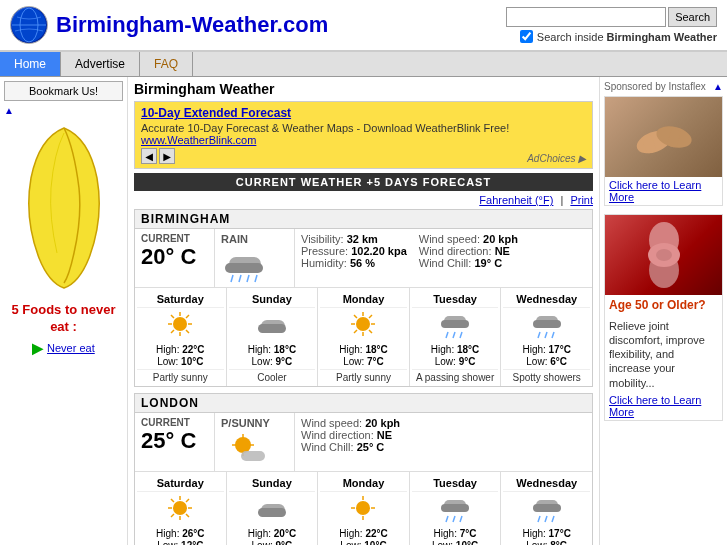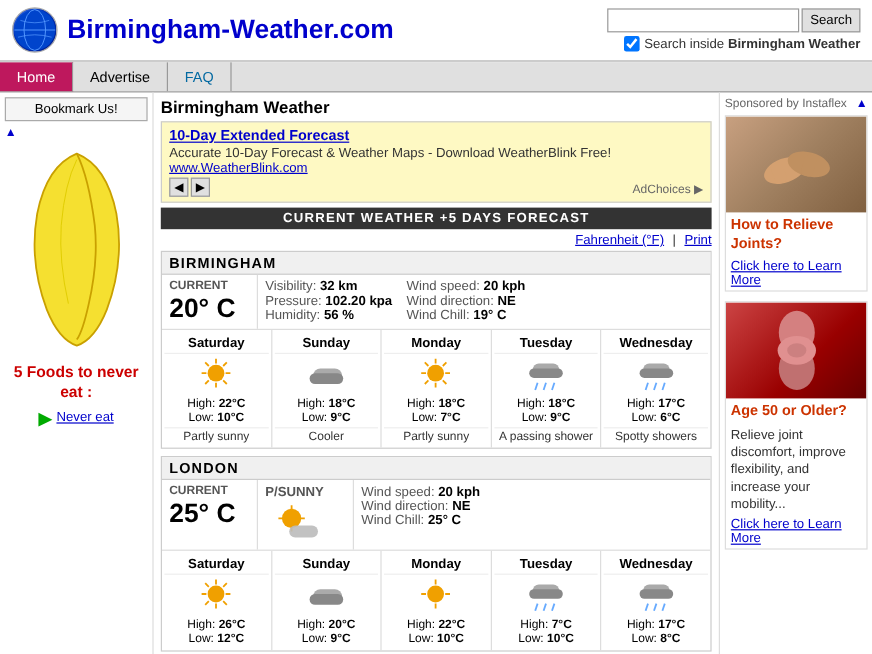--- a/index.html
+++ b/index.html
@@ -27,23 +27,23 @@
       <button style="height:20px; padding:0 6px; font-size:11px; background:#e0e0e0; border:1px solid #999; cursor:pointer;">Search</button>
     </div>
     <div style="display:flex; align-items:center; gap:4px; font-size:11px;">
       <input type="checkbox" checked="" style="margin: 0px;">
       <span style="font-size:11px; color:#333;"><span>Search inside</span> <strong>Birmingham Weather</strong></span>
     </div>
   </div>
 </div>
 
 <div style="display:flex; background:#e0e0e0; border-bottom:1px solid #999;">
-  <div style="padding:5px 14px; font-size:12px; cursor:pointer; background:#be185d; color:#fff; border-right:1px solid #999;">Home</div>
+  <div style="padding:5px 14px; font-size:12px; cursor:pointer; background:#3b82f6; color:#fff; border-right:1px solid #999;">Home</div>
   <div style="padding:5px 14px; font-size:12px; cursor:pointer; background:#e0e0e0; color:#000; border-right:1px solid #999;">Advertise</div>
-  <div style="padding:5px 14px; font-size:12px; cursor:pointer; background:#e0e0e0; color:#0369a1; border-right:1px solid #999;">FAQ</div>
+  <div style="padding:5px 14px; font-size:12px; cursor:pointer; background:#e0e0e0; color:#a16207; border-right:1px solid #999;">FAQ</div>
 </div>
 
 <div style="display:flex;">
 
   <div style="width:128px; min-width:128px; border-right:1px solid #ddd; padding:4px 4px 4px 4px;">
     <button style="width:100%; padding:3px; font-size:11px; border:1px solid #aaa; background:#f5f5f5; cursor:pointer; margin-bottom:4px;">Bookmark Us!</button>
     <div style="font-size:11px; color:#333;">
       <div style="font-size:10px; color:#0000cc; margin-bottom:2px;">▲</div>
 
       <svg width="110" height="180" viewBox="0 0 110 180" style="display:block; margin:0 auto 4px;">
@@ -55,48 +55,59 @@
       <div style="display:flex; align-items:center; gap:4px; justify-content:center;">
         <span style="color:#00aa00; font-weight:bold; font-size:14px;">▶</span>
         <a style="font-size:11px; color:#0000cc; text-decoration:underline; cursor:pointer;">Never eat</a>
       </div>
     </div>
   </div>
 
   <div style="flex:1; padding:4px 6px; min-width:0;">
     <div style="font-size:14px; font-weight:bold; margin-bottom:4px;">Birmingham Weather</div>
 
-    <div style="border:1px solid #ccc; padding:4px 6px; margin-bottom:4px; background:#fef9c3; display:flex; gap:8px;">
+    <div style="border:1px solid #ccc; padding:4px 6px; margin-bottom:4px; background:#fde047; display:flex; gap:8px;">
       <div style="flex:1;">
         <div style="font-size:12px; font-weight:bold; color:#0000cc; text-decoration:underline; cursor:pointer; margin-bottom:2px;">10-Day Extended Forecast</div>
         <div style="font-size:11px; color:#333;">Accurate 10-Day Forecast &amp; Weather Maps - Download WeatherBlink Free!</div>
         <div style="font-size:11px; color:#0000cc; text-decoration:underline;">www.WeatherBlink.com</div>
         <div style="display:flex; gap:2px; margin-top:2px;">
           <button style="width:16px; height:16px; border:1px solid #999; background:#e0e0e0; font-size:10px; cursor:pointer; display:flex; align-items:center; justify-content:center; padding:0;">◀</button>
           <button style="width:16px; height:16px; border:1px solid #999; background:#e0e0e0; font-size:10px; cursor:pointer; display:flex; align-items:center; justify-content:center; padding:0;">▶</button>
         </div>
       </div>
-      <div style="font-size:10px; color:#666; align-self:flex-end;">AdChoices ▶</div>
+      <div style="font-size:10px; color:#666; align-self:flex-end;font-style:italic;">AdChoices ▶</div>
     </div>
 
     <div style="background:#333; color:#fff; font-size:11px; font-weight:bold; padding:3px 8px; margin-bottom:3px; text-align:center; letter-spacing:1px;">CURRENT WEATHER +5 DAYS FORECAST</div>
 
     <div style="text-align:right; font-size:11px; margin-bottom:3px;">
       <a style="color:#0000cc; text-decoration:underline; cursor:pointer;">Fahrenheit (°F)</a>
       <span style="color:#333; margin:0 4px;">|</span>
       <a style="color:#0000cc; text-decoration:underline; cursor:pointer;">Print</a>
     </div>
 
     <div style="margin-bottom:6px; border:1px solid #ccc;">
       <div style="font-size:12px; font-weight:bold; padding:2px 6px; background:#f0f0f0; border-bottom:1px solid #ccc; letter-spacing:1px;">BIRMINGHAM</div>
 
       <div style="display:flex; border-bottom:1px solid #ddd;">
         <div style="width:80px; border-right:1px solid #ddd; padding:4px 6px;">
           <div style="font-size:10px; font-weight:bold; color:#555;">CURRENT</div>
           <div style="font-size:22px; font-weight:bold; color:#000;">20° C</div>
+        </div>
+        <div style="width:80px; border-right:1px solid #ddd; padding:4px 6px; display:flex; flex-direction:column; align-items:flex-start; justify-content:flex-start;">
+          <div style="font-size:11px; font-weight:bold; color:#555; margin-bottom:2px;">RAIN</div>
+          <svg width="48" height="36" viewBox="0 0 48 36">
+            <rect x="8" y="10" width="32" height="14" rx="7" fill="#aaa"></rect>
+            <rect x="4" y="16" width="38" height="10" rx="5" fill="#888"></rect>
+            <line x1="12" y1="28" x2="10" y2="35" stroke="#66aaff" stroke-width="1.5"></line>
+            <line x1="20" y1="28" x2="18" y2="35" stroke="#66aaff" stroke-width="1.5"></line>
+            <line x1="28" y1="28" x2="26" y2="35" stroke="#66aaff" stroke-width="1.5"></line>
+            <line x1="36" y1="28" x2="34" y2="35" stroke="#66aaff" stroke-width="1.5"></line>
+          </svg>
         </div>
         <div style="flex:1; padding:4px 6px; font-size:11px;">
           <div style="display:flex; gap:12px;">
             <div>
               <div><span style="color:#555;">Visibility:</span> <span style="font-weight:bold;">32 km</span></div>
               <div><span style="color:#555;">Pressure:</span> <span style="font-weight:bold;">102.20 kpa</span></div>
               <div><span style="color:#555;">Humidity:</span> <span style="font-weight:bold;">56 %</span></div>
             </div>
             <div>
               <div><span style="color:#555;">Wind speed:</span> <span style="font-weight:bold;">20 kph</span></div>
@@ -290,21 +301,20 @@
 
     <div style="border:1px solid #ddd; margin-bottom:8px; overflow:hidden;">
       <div style="width:100%; height:80px; background: linear-gradient(135deg, #c8a080 0%, #a08060 50%, #806040 100%); display:flex; align-items:center; justify-content:center;">
         <svg width="80" height="60" viewBox="0 0 80 60">
           <ellipse cx="30" cy="35" rx="18" ry="10" fill="#d4a070" transform="rotate(-20 30 35)"></ellipse>
           <ellipse cx="50" cy="30" rx="18" ry="10" fill="#c09060" transform="rotate(15 50 30)"></ellipse>
           <rect x="20" y="28" width="10" height="18" rx="4" fill="#d4a070" transform="rotate(-20 25 37)"></rect>
           <rect x="45" y="22" width="10" height="18" rx="4" fill="#c09060" transform="rotate(15 50 31)"></rect>
         </svg>
       </div>
-      <div style="font-size:12px; font-weight:bold; color:#cc3300; padding:3px 4px; line-height:1.3;">How to Relieve Joints?</div>
       <a style="font-size:11px; color:#0000cc; text-decoration:underline; padding:2px 4px; cursor:pointer; display:block;">Click here to Learn More</a>
     </div>
 
     <div style="border:1px solid #ddd; margin-bottom:8px; overflow:hidden;">
       <div style="width:100%; height:80px; background: linear-gradient(135deg, #cc4444 0%, #990000 60%, #660000 100%); display:flex; align-items:center; justify-content:center;">
         <svg width="60" height="70" viewBox="0 0 60 70">
           <ellipse cx="30" cy="20" rx="15" ry="18" fill="#d48080"></ellipse>
           <ellipse cx="30" cy="50" rx="15" ry="18" fill="#c07070"></ellipse>
           <ellipse cx="30" cy="35" rx="16" ry="12" fill="#e09090"></ellipse>
           <ellipse cx="30" cy="35" rx="8" ry="6" fill="#cc8080"></ellipse>

